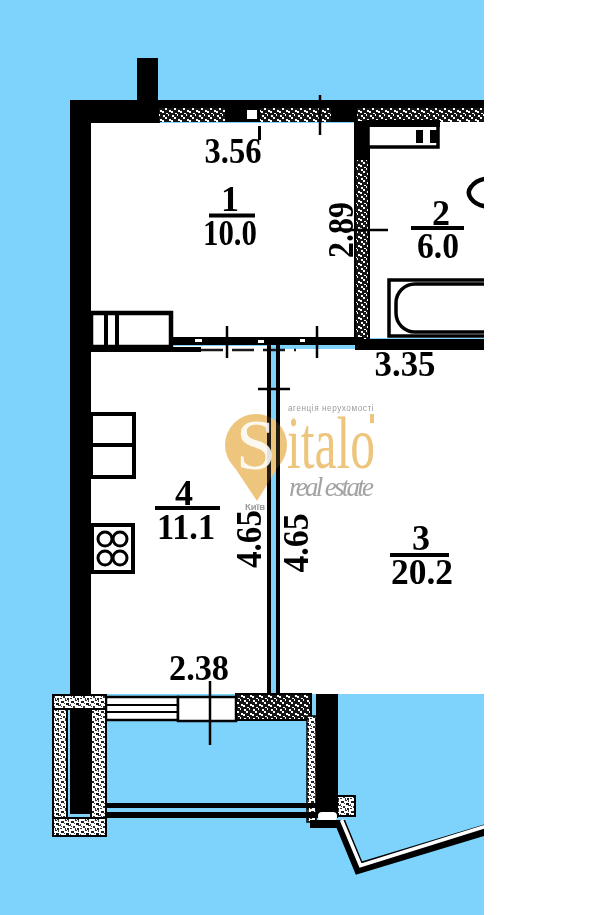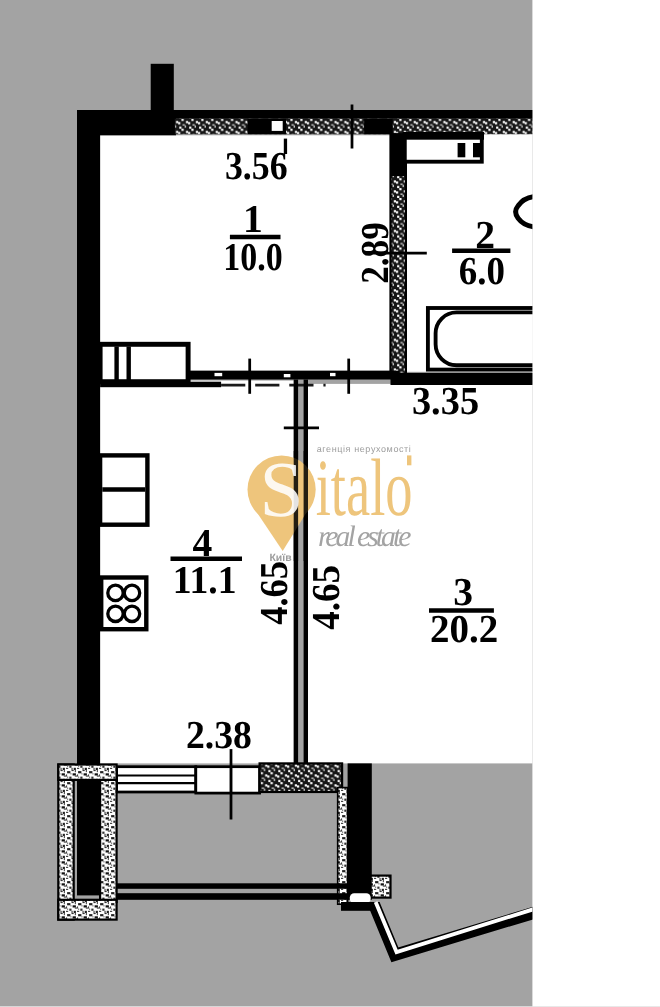--- a/index.html
+++ b/index.html
@@ -1,16 +1,16 @@
 <!DOCTYPE html>
 <html><head>
 <meta charset="utf-8">
 <style>
   html,body{margin:0;padding:0;background:#fff;}
-  #plan{position:relative;width:484px;height:915px;background:#a3a3a3;overflow:hidden;}
+  #plan{position:relative;width:484px;height:915px;background:#7dd3fc;overflow:hidden;}
   svg{position:absolute;left:0;top:0;}
   text{font-family:"Liberation Serif", serif;}
 </style>
 </head>
 <body>
 <div id="plan">
 <svg width="600" height="915" viewBox="0 0 600 915" xmlns="http://www.w3.org/2000/svg">
 <defs>
   <pattern id="hatch" width="9" height="9" patternUnits="userSpaceOnUse">
     <rect width="9" height="9" fill="#161616"></rect>

